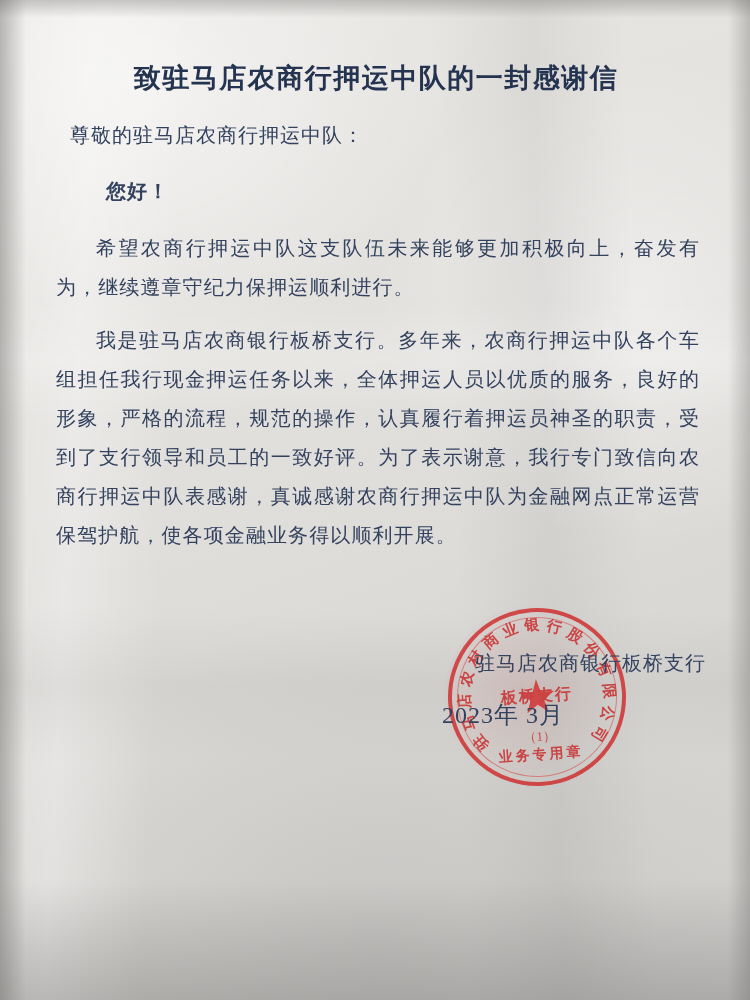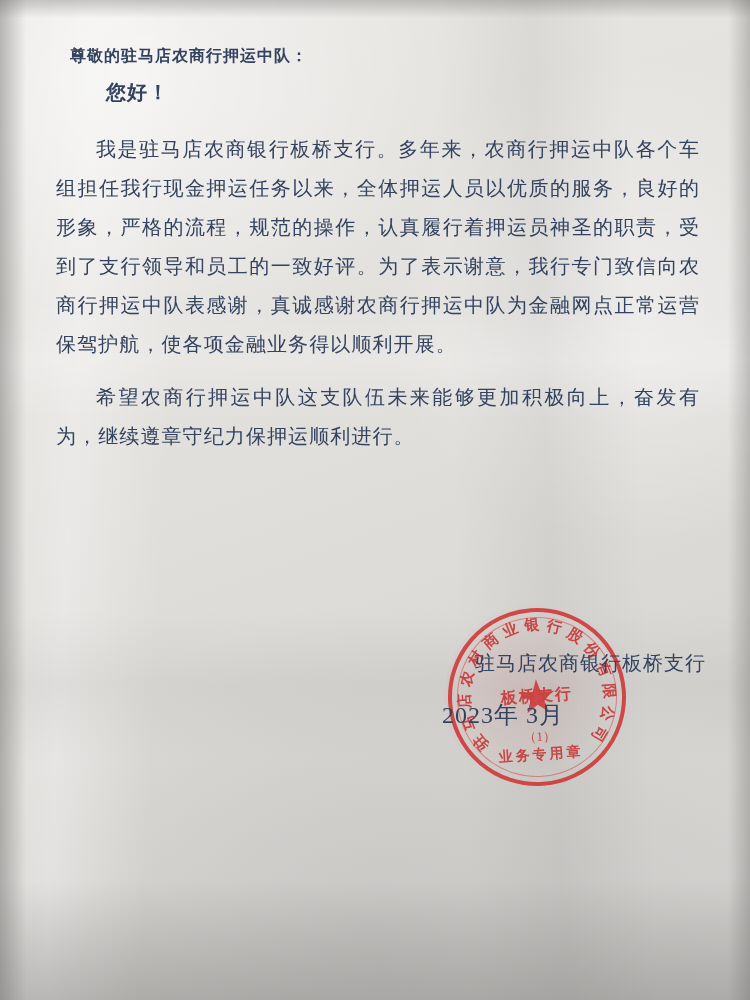--- a/index.html
+++ b/index.html
@@ -77,25 +77,24 @@
     text-align: center;
     font-size: 27px;
     font-weight: bold;
     letter-spacing: 1.5px;
     color: #24334f;
     margin: 14px 0 26px 0;
     font-family: "Liberation Serif", "DejaVu Serif", serif;
   }
 
   .salutation {
-    font-size: 16px;
-    margin: 0 0 12px 18px;
-    letter-spacing: 1px;
-    color: #33425e;
-    font-weight: bold;
+    font-size: 20px;
+    margin: 0 0 29px 18px;
+    letter-spacing: 1px;
+    color: #33425e;
   }
 
   .greeting {
     font-size: 20px;
     margin: 0 0 24px 54px;
     letter-spacing: 1px;
     color: #33425e;
     font-weight: bold;
   }
 
@@ -218,28 +217,29 @@
   <div class="crease c1"></div>
   <div class="crease c2"></div>
   <div class="crease c3"></div>
   <div class="edge-left"></div>
   <div class="edge-right"></div>
   <div class="edge-top"></div>
   <div class="edge-bottom"></div>
 
   <div id="doc">
 
+    <div class="title">致驻马店农商行押运中队的一封感谢信</div>
 
     <div class="salutation">尊敬的驻马店农商行押运中队：</div>
 
     <div class="greeting">您好！</div>
 
+    <p class="para">希望农商行押运中队这支队伍未来能够更加积极向上，奋发有为，继续遵章守纪力保押运顺利进行。</p>
+
     <p class="para">我是驻马店农商银行板桥支行。多年来，农商行押运中队各个车组担任我行现金押运任务以来，全体押运人员以优质的服务，良好的形象，严格的流程，规范的操作，认真履行着押运员神圣的职责，受到了支行领导和员工的一致好评。为了表示谢意，我行专门致信向农商行押运中队表感谢，真诚感谢农商行押运中队为金融网点正常运营保驾护航，使各项金融业务得以顺利开展。</p>
-
-    <p class="para">希望农商行押运中队这支队伍未来能够更加积极向上，奋发有为，继续遵章守纪力保押运顺利进行。</p>
 
   </div>
 
   <div id="stamp">
     <div class="bleed"></div>
     <div class="ring"></div>
     <div class="ring-inner"></div>
     <div class="arc-text" id="seal-arc">
         <span style="transform: rotate(-125deg) translate(0px, -72px) translate(-50%, -50%) rotate(0deg);">驻</span>
         <span style="transform: rotate(-107.143deg) translate(0px, -72px) translate(-50%, -50%) rotate(0deg);">马</span>

